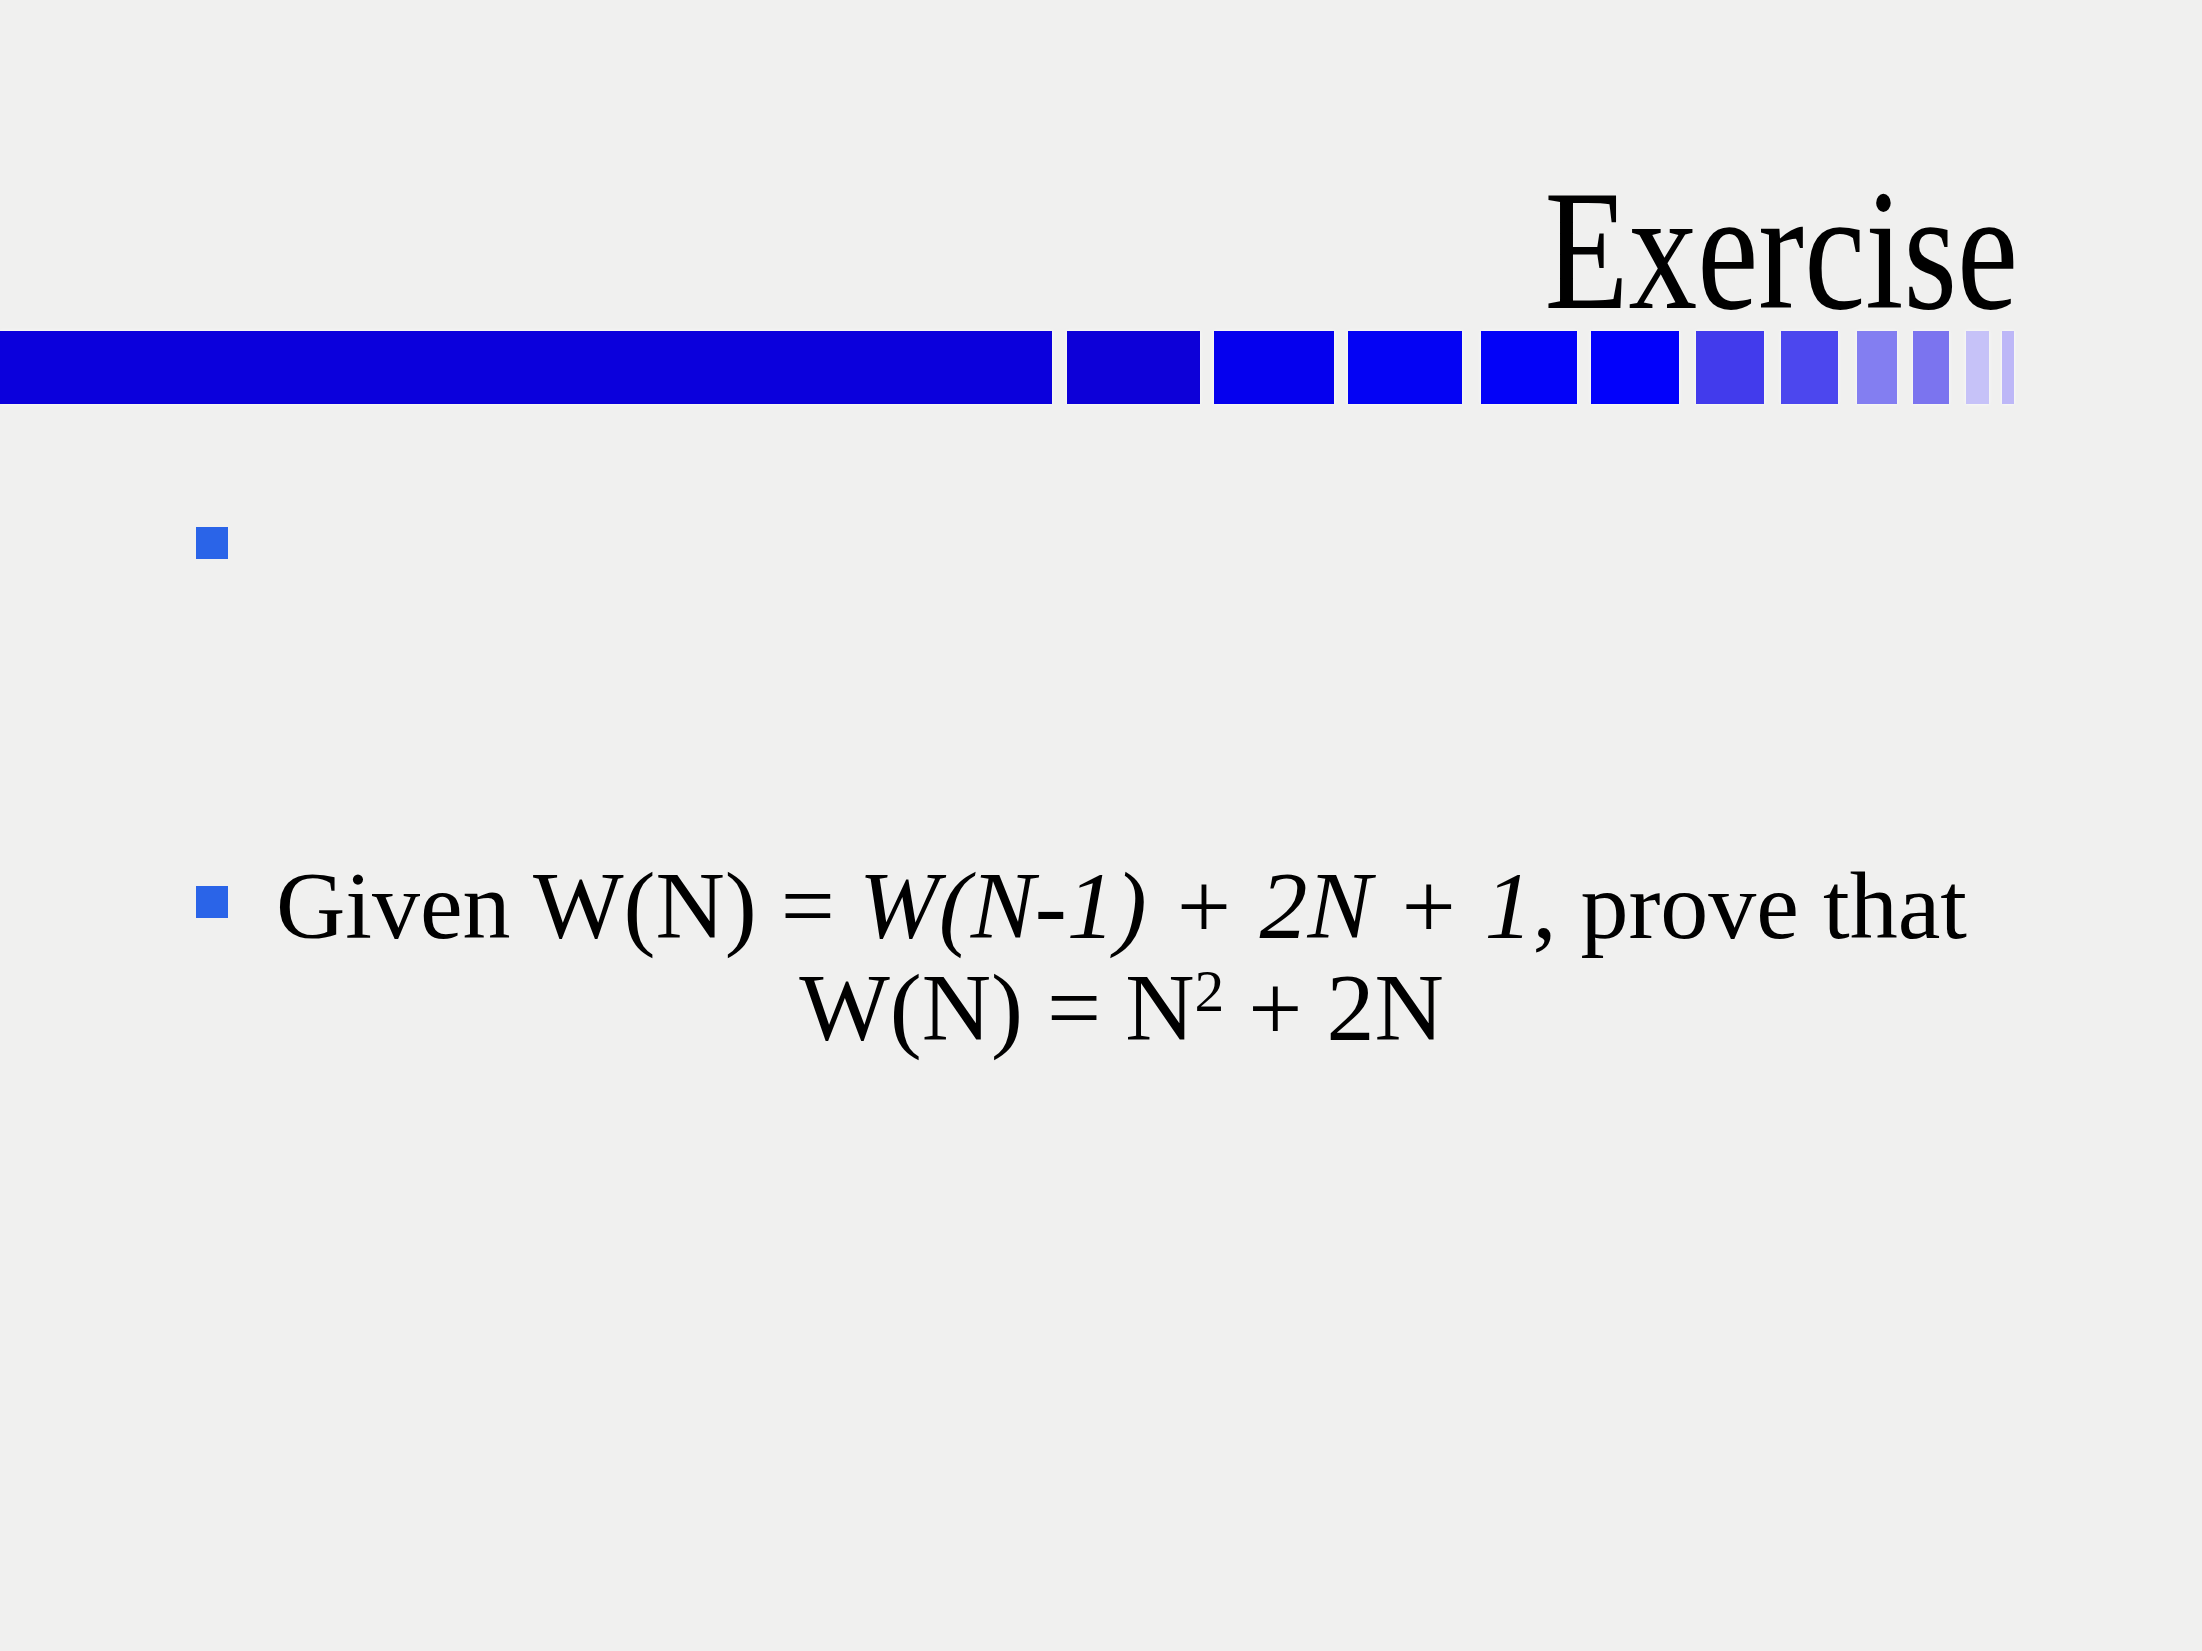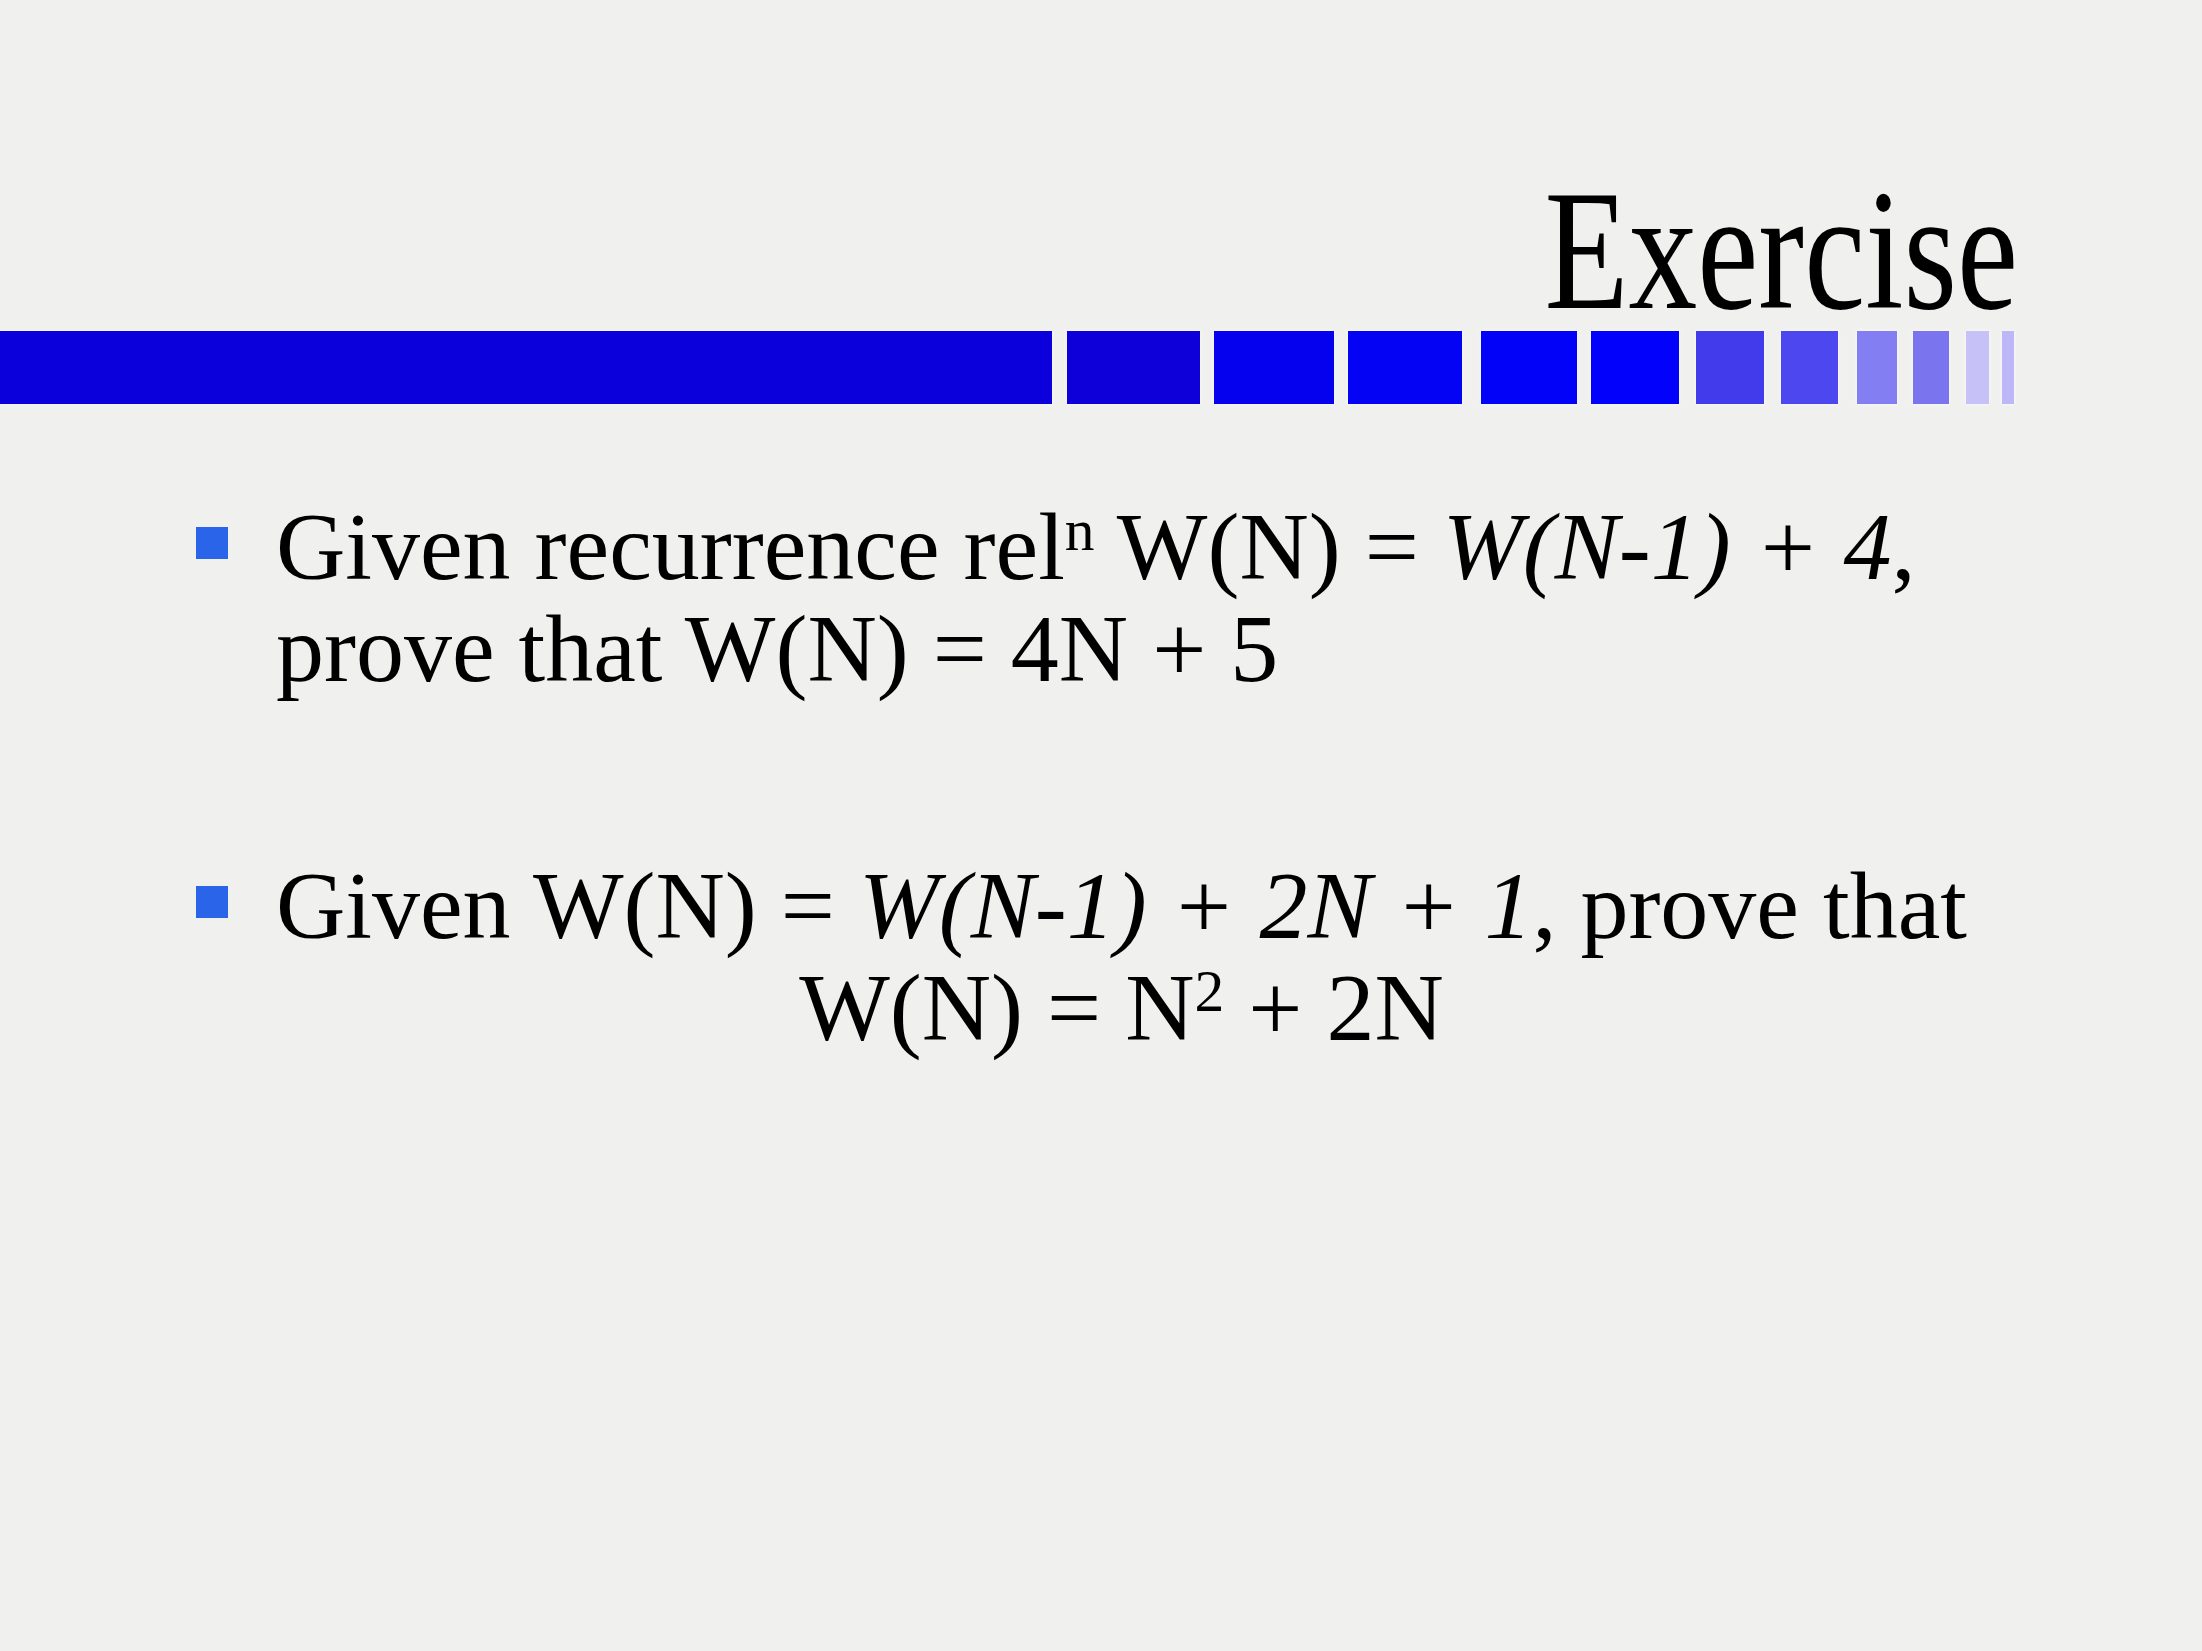--- a/index.html
+++ b/index.html
@@ -84,21 +84,20 @@
       <div class="bar-seg" style="width: 68px; margin-left: 17px; background: rgb(66, 59, 236);"></div>
       <div class="bar-seg" style="width: 57px; margin-left: 17px; background: rgb(76, 71, 238);"></div>
       <div class="bar-seg" style="width: 40px; margin-left: 19px; background: rgb(131, 126, 241);"></div>
       <div class="bar-seg" style="width: 36px; margin-left: 16.3px; background: rgb(123, 116, 239);"></div>
       <div class="bar-seg" style="width: 23px; margin-left: 17px; background: rgb(198, 194, 248);"></div>
       <div class="bar-seg" style="width: 12px; margin-left: 13px; background: rgb(189, 183, 247);"></div>
     </div>
 
   <div class="bullet-row first">
     <span class="bullet-marker" style="background: rgb(42, 100, 232);"></span>
-    <div class="bullet-text"><span>Given recurrence rel</span><sup>n</sup><span> W(N) = </span><span class="italic">W(N-1) + 4</span><span>,</span><br><span>prove that W(N) = 4N + 5</span></div>
   </div>
 
   <div class="bullet-row second">
     <span class="bullet-marker" style="background: rgb(42, 100, 232);"></span>
     <div class="bullet-text"><span>Given W(N) = </span><span class="italic">W(N-1) + 2N + 1</span><span>, prove that</span><br><span>W(N) = N</span><sup>2</sup><span> + 2N</span></div>
   </div>
 
 </div>
 
 

